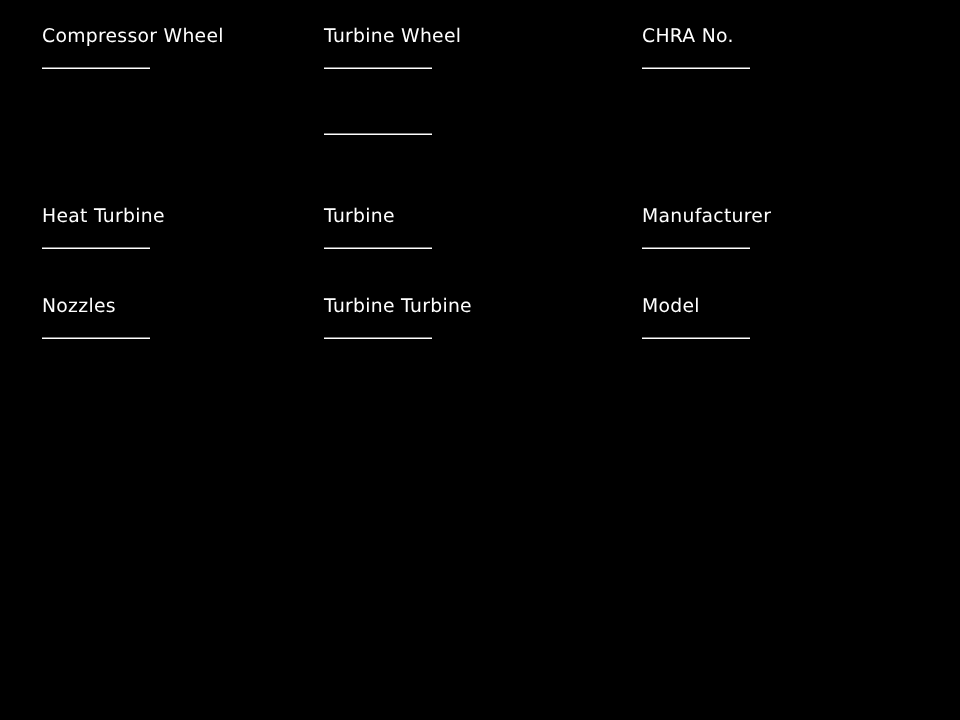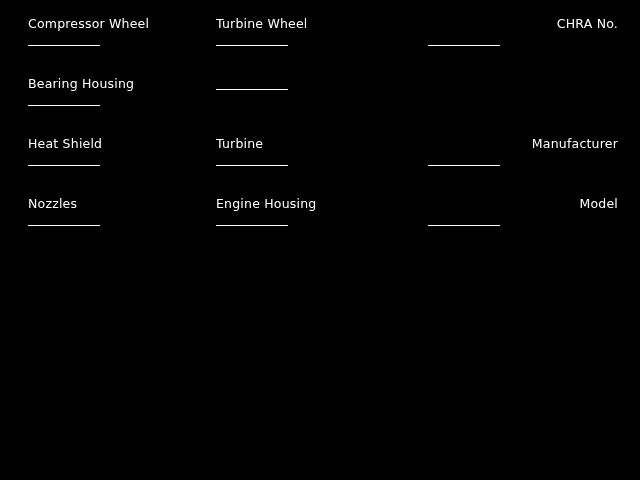--- a/index.html
+++ b/index.html
@@ -22,21 +22,21 @@
   }
   .form-column {
     position: absolute;
     top: 0;
     width: 200px;
     height: 440px;
     text-decoration: underline;
   }
   .col-1 { left: 28px; }
   .col-2 { left: 216px; }
-  .col-3 { left: 428px; text-align: right; }
+  .col-3 { left: 428px; }
 
   .field-group {
     position: absolute;
     left: 0;
     width: 190px;
   }
   .row-1 { top: 16px; }
   .row-2 { top: 76px; }
   .row-3 { top: 136px; }
   .row-4 { top: 196px; }
@@ -65,27 +65,23 @@
 
 <div id="form-grid">
 
   <div class="form-column col-1">
 
     <div class="field-group row-1">
       <span class="field-label">Compressor Wheel</span>
       <span class="field-rule rule-wide"></span>
     </div>
 
-    <div class="field-group row-2">
-      <span class="field-label">Bearing Housing</span>
-      <span class="field-rule rule-wide"></span>
-    </div>
 
     <div class="field-group row-3">
-      <span class="field-label">Heat Shield</span>
+      <span class="field-label">Heat Turbine</span>
       <span class="field-rule rule-wide"></span>
     </div>
 
     <div class="field-group row-4">
       <span class="field-label">Nozzles</span>
       <span class="field-rule rule-wide"></span>
     </div>
 
   </div>
 
@@ -99,21 +95,21 @@
     <div class="field-group row-2">
       <span class="field-rule rule-wide"></span>
     </div>
 
     <div class="field-group row-3">
       <span class="field-label">Turbine</span>
       <span class="field-rule rule-wide"></span>
     </div>
 
     <div class="field-group row-4">
-      <span class="field-label">Engine Housing</span>
+      <span class="field-label">Turbine Turbine</span>
       <span class="field-rule rule-wide"></span>
     </div>
 
   </div>
 
   <div class="form-column col-3">
 
     <div class="field-group row-1">
       <span class="field-label">CHRA No.</span>
       <span class="field-rule rule-wide"></span>

